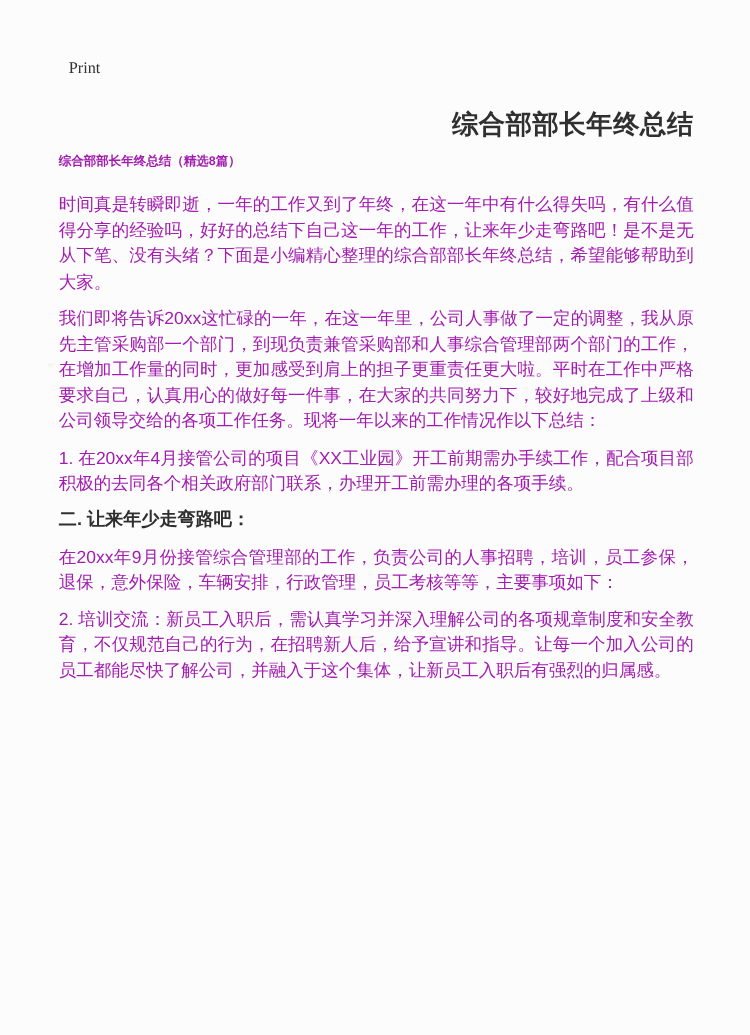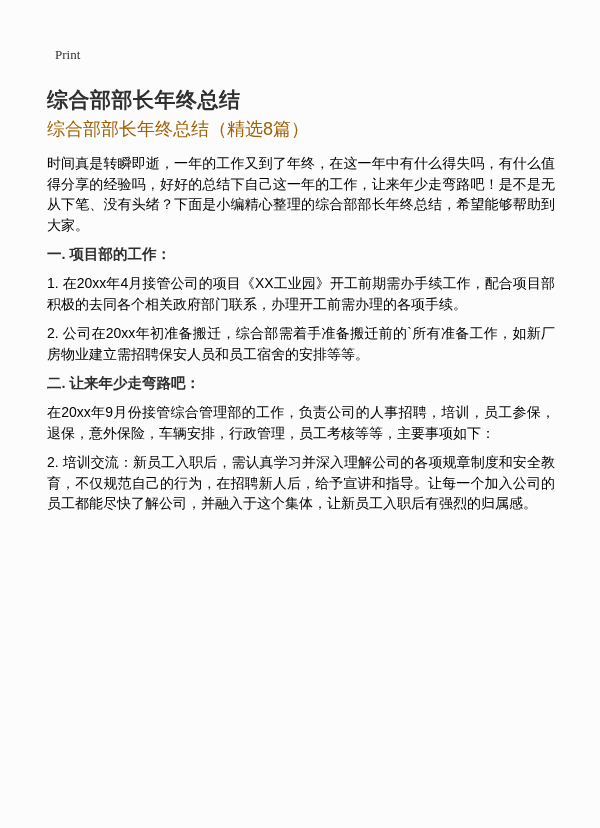--- a/index.html
+++ b/index.html
@@ -23,42 +23,42 @@
     margin-left: 8px;
     font-family: "Liberation Serif", "DejaVu Serif", serif;
     font-size: 13px;
     line-height: 16px;
     color: #333333;
     text-decoration: none;
     cursor: pointer;
   }
   h1.doc-title {
     margin: 23px 0 0 0;
-    text-align: left;
+    text-align: right;
     font-size: 21px;
     line-height: 28px;
     font-weight: bold;
     color: #303030;
     letter-spacing: 0.5px;
   }
   .doc-subtitle {
     margin: 6px 0 14px 0;
-    font-size: 18px;
+    font-size: 10px;
     line-height: 19px;
-    font-weight: normal;
-    color: #a16207;
+    font-weight: bold;
+    color: #a21caf;
   }
   .body-text p {
     margin: 9px 0;
     font-size: 14px;
     line-height: 20.5px;
     text-align: justify;
     line-break: anywhere;
     word-break: break-all;
-    color: #000000;
+    color: #a21caf;
   }
   .body-text h3 {
     margin: 9px 0;
     font-size: 14.5px;
     line-height: 20px;
     font-weight: bold;
     color: #2f2f2f;
   }
 </style>
 </head>
@@ -70,26 +70,25 @@
 
   <h1 class="doc-title">综合部部长年终总结</h1>
 
   <div class="doc-subtitle">综合部部长年终总结（精选8篇）</div>
 
   <div class="body-text">
 
     <p>时间真是转瞬即逝，一年的工作又到了年终，在这一年中有什么得失吗，有什么值得分享的经验吗，好好的总结下自己这一年的工作，让来年少走弯路吧！是不是无从下笔、没有头绪？下面是小编精心整理的综合部部长年终总结，希望能够帮助到大家。</p>
 
 
+    <p>我们即将告诉20xx这忙碌的一年，在这一年里，公司人事做了一定的调整，我从原先主管采购部一个部门，到现负责兼管采购部和人事综合管理部两个部门的工作，在增加工作量的同时，更加感受到肩上的担子更重责任更大啦。平时在工作中严格要求自己，认真用心的做好每一件事，在大家的共同努力下，较好地完成了上级和公司领导交给的各项工作任务。现将一年以来的工作情况作以下总结：</p>
 
-    <h3>一. 项目部的工作：</h3>
 
     <p>1. 在20xx年4月接管公司的项目《XX工业园》开工前期需办手续工作，配合项目部积极的去同各个相关政府部门联系，办理开工前需办理的各项手续。</p>
 
-    <p>2. 公司在20xx年初准备搬迁，综合部需着手准备搬迁前的`所有准备工作，如新厂房物业建立需招聘保安人员和员工宿舍的安排等等。</p>
 
     <h3>二. 让来年少走弯路吧：</h3>
 
     <p>在20xx年9月份接管综合管理部的工作，负责公司的人事招聘，培训，员工参保，退保，意外保险，车辆安排，行政管理，员工考核等等，主要事项如下：</p>
 
 
     <p>2. 培训交流：新员工入职后，需认真学习并深入理解公司的各项规章制度和安全教育，不仅规范自己的行为，在招聘新人后，给予宣讲和指导。让每一个加入公司的员工都能尽快了解公司，并融入于这个集体，让新员工入职后有强烈的归属感。</p>
 
   </div>
 </div>

